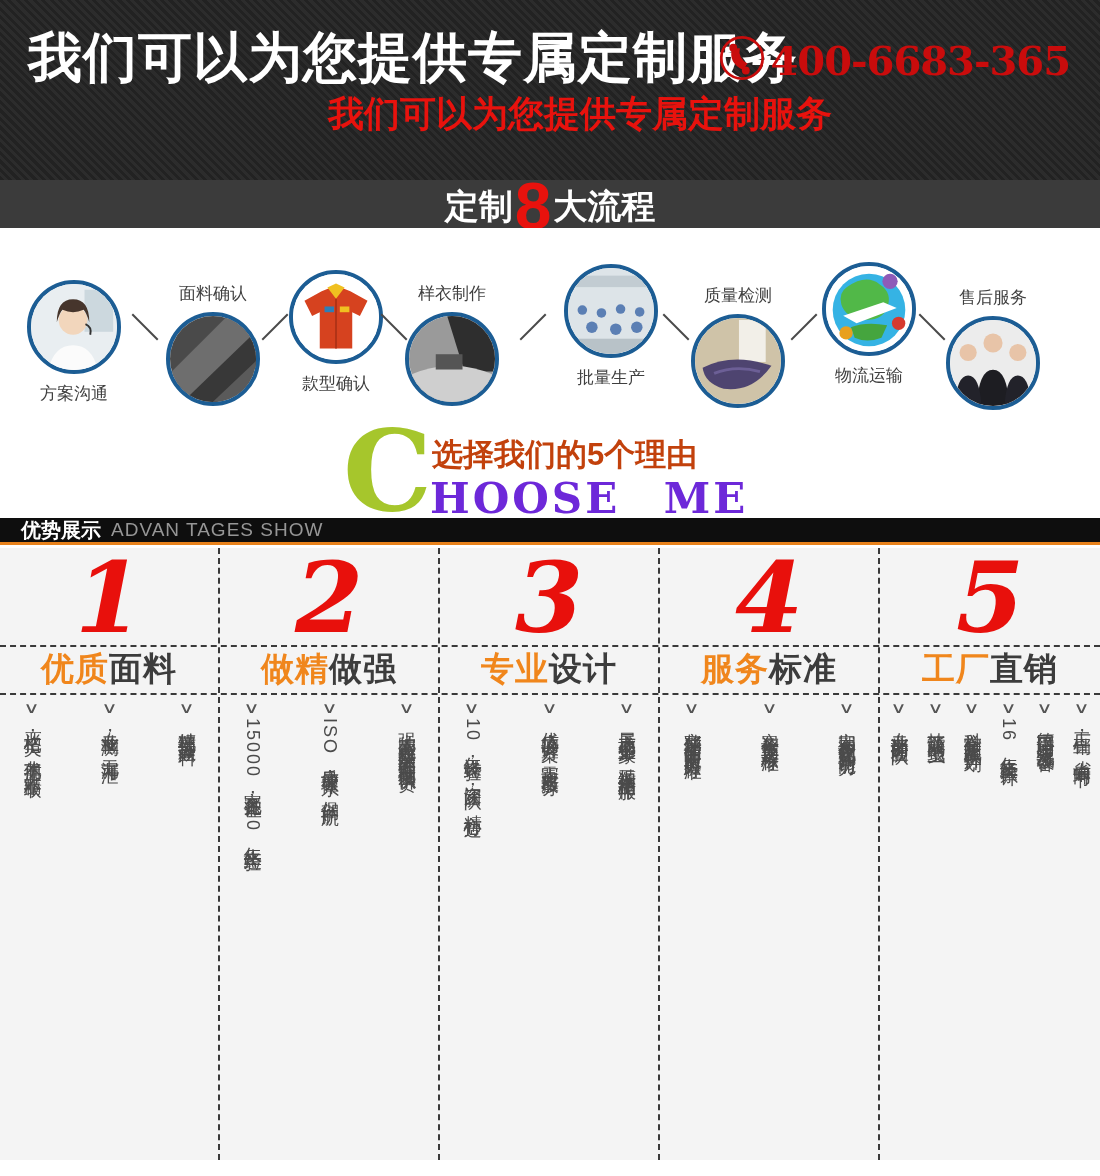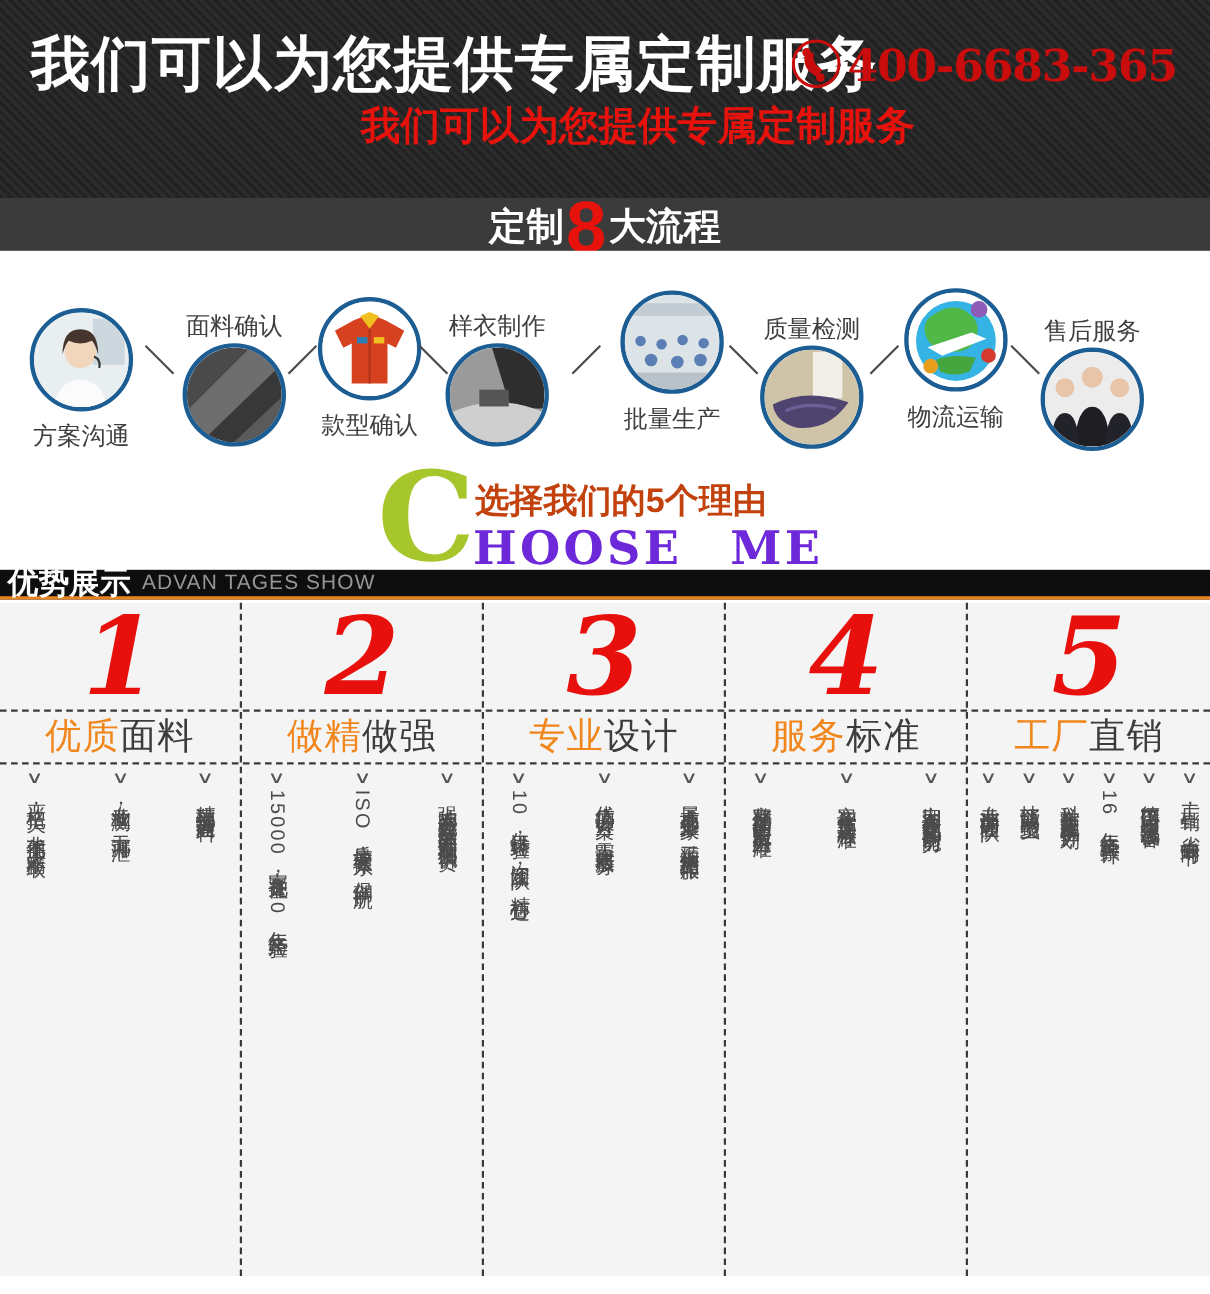--- a/index.html
+++ b/index.html
@@ -37,21 +37,21 @@
   
   .process{position:absolute;left:0;top:228px;width:1100px;height:202px;background:#fff;}
   .step{position:absolute;width:94px;height:94px;}
   .step-circle{
     width:86px;height:86px;border-radius:50%;border:4px solid #1c5d94;
     overflow:hidden;background:#fff;
   }
   .step-circle svg{display:block;width:86px;height:86px;}
   .step-label{
     position:absolute;left:-14px;width:122px;text-align:center;
-    font-size:22px;color:#3f3f3f;white-space:nowrap;
+    font-size:17px;color:#3f3f3f;white-space:nowrap;
   }
   .step-label.below{top:102px;}
   .step-label.above{top:-30px;}
   .con{
     position:absolute;width:36px;height:2px;background:#4a4a4a;top:98px;
   }
   .con.down{transform:rotate(45deg);}
   .con.up{transform:rotate(-45deg);}
   
   .choose{position:absolute;left:0;top:430px;width:1100px;height:88px;background:#fff;}
@@ -67,40 +67,40 @@
     position:absolute;left:430px;top:44px;font-family:"DejaVu Serif", serif;
     font-size:42px;font-weight:bold;color:#6d28d9;letter-spacing:3px;word-spacing:26px;
     white-space:nowrap;
   }
   
   .adv-bar{
     position:absolute;left:0;top:518px;width:1100px;height:27px;background:#0e0e0e;
     border-bottom:3px solid #e8821c;display:flex;align-items:center;gap:10px;
     box-sizing:border-box;padding-left:7px;
   }
-  .adv-cn{color:#fff;font-size:28px;font-weight:bold;}
+  .adv-cn{color:#fff;font-size:20px;font-weight:bold;margin-left:14px;}
   .adv-en{color:#969696;font-size:19px;letter-spacing:1px;text-align:right;}
   
   .reasons{
     position:absolute;left:0;top:548px;width:1100px;height:612px;background:#f4f4f4;
     display:flex;
   }
   .rline{position:absolute;left:0;width:1100px;border-top:2px dashed #3a3a3a;}
   .rline.l1{top:97px;}
   .rline.l2{top:145px;}
   .rcol{width:220px;box-sizing:border-box;position:relative;}
   .rcol:not(:last-child){border-right:2px dashed #3a3a3a;}
   .rnum{
     height:97px;display:flex;align-items:center;justify-content:center;
     font-family:"DejaVu Serif", serif;font-style:italic;font-weight:bold;
     font-size:98px;line-height:1;color:#e8100c;padding-top:2px;box-sizing:border-box;
   }
   .rtitle{
     height:48px;display:flex;align-items:center;justify-content:center;
-    font-size:33px;font-weight:400;letter-spacing:1px;white-space:nowrap;
+    font-size:33px;font-weight:700;letter-spacing:1px;white-space:nowrap;
   }
   .rtitle .hl{color:#f0861c;}
   .rtitle .rest{color:#3c3c3c;}
   .ritems{
     position:absolute;left:0;right:0;top:152px;bottom:8px;
     display:flex;justify-content:space-between;align-items:flex-start;
     padding:0 22px;
   }
   .rcol.six .ritems{padding:0 9px;}
   .vitem{display:flex;flex-direction:column;align-items:center;gap:3px;}

